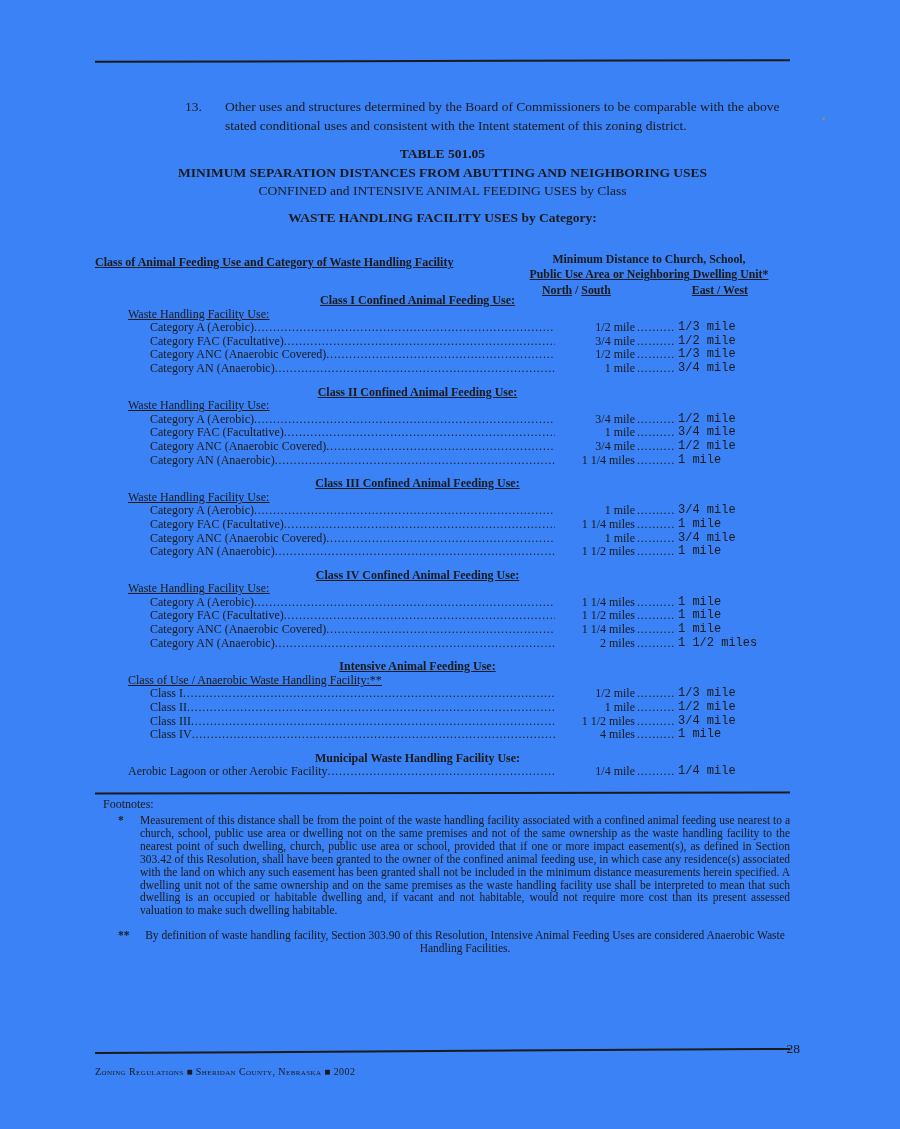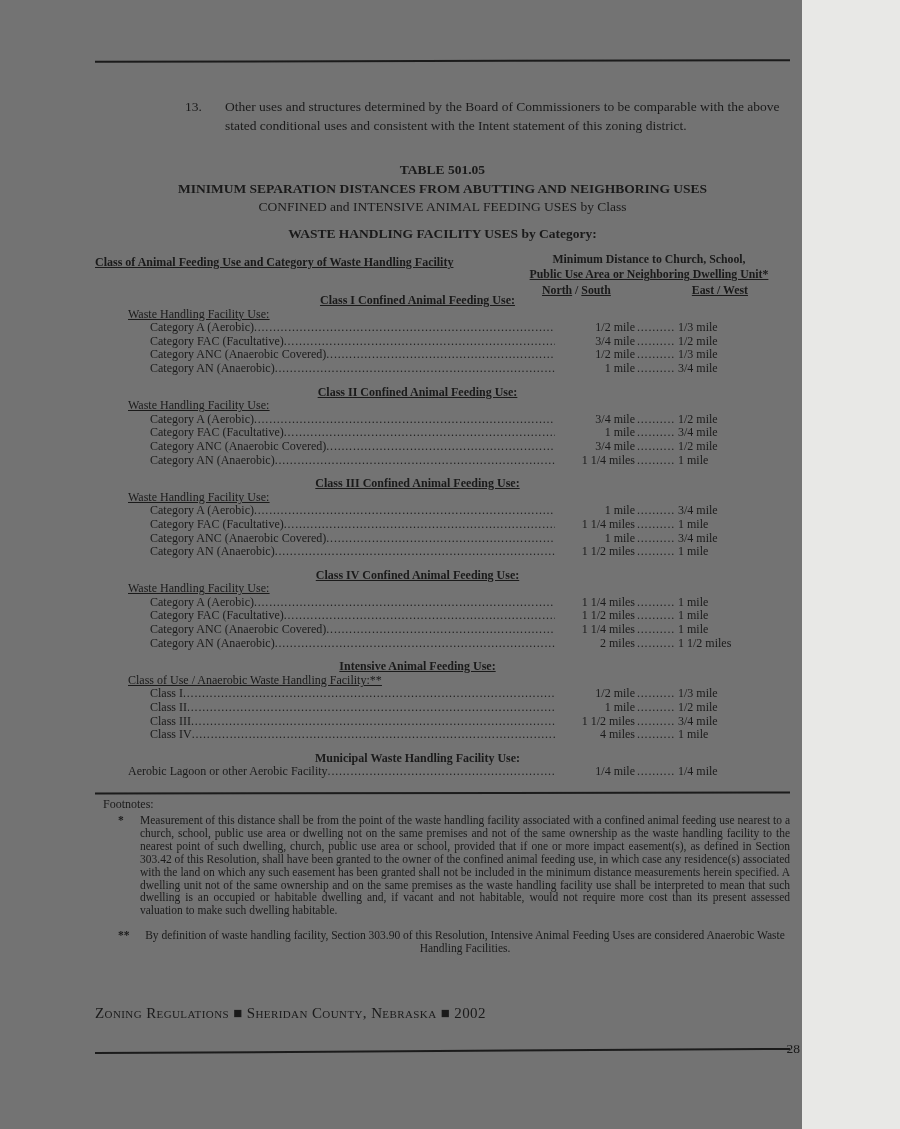--- a/index.html
+++ b/index.html
@@ -3,67 +3,67 @@
 <meta charset="utf-8">
 <style>
   html,body{margin:0;padding:0;}
   body{
     width:900px;height:1129px;
     background:#e8e8e6;
     font-family:"Liberation Serif", serif;
     color:#1a1a1a;
   }
   .page{
-    position:relative;width:802px;height:1129px;
-    background:#737373;overflow:hidden;
+    position:relative;width:900px;height:1129px;
+    background:#3b82f6;overflow:hidden;
   }
   .bold{font-weight:bold;}
   .u{text-decoration:underline;}
 
   .top-rule{position:absolute;left:95px;top:60px;width:695px;border-top:2.5px solid #1b1b1b;transform:rotate(-0.12deg);}
   .artifact-dot{position:absolute;left:822px;top:117px;width:3px;height:3px;background:#8a8a86;border-radius:50%;}
 
   .para13{position:absolute;left:185px;top:97px;width:605px;font-size:13.5px;line-height:1.42;display:flex;}
   .para13 .num{width:40px;flex:none;}
   .para13 .ptext{width:560px;}
 
-  .titles{position:absolute;left:95px;top:161px;width:695px;text-align:center;font-size:13.5px;line-height:18.5px;}
+  .titles{position:absolute;left:95px;top:145px;width:695px;text-align:center;font-size:13.5px;line-height:18.5px;}
   .titles .t4{margin-top:8px;font-weight:bold;}
 
   .col-headers{position:absolute;left:95px;top:252px;width:695px;display:flex;justify-content:space-between;align-items:flex-start;}
   .col-headers .lh{font-weight:bold;font-size:12px;max-width:420px;padding-top:3px;}
   .col-headers .rh{width:282px;text-align:center;font-weight:bold;font-size:11.8px;line-height:15.2px;}
   .col-headers .rh3{display:flex;justify-content:space-between;padding:1px 42px 0 34px;}
   .col-headers .sep{text-decoration:none;}
 
   .sections{position:absolute;left:95px;top:294px;width:645px;font-size:12px;line-height:13.6px;}
   .section{margin-bottom:10px;}
   .sec-h{font-weight:bold;text-decoration:underline;text-align:center;}
   .sec-h.no-u{text-decoration:none;}
   .sec-sub{padding-left:33px;text-decoration:underline;}
   .row{display:flex;padding-left:55px;align-items:flex-start;}
   .row.shallow{padding-left:33px;}
   .rlabel{white-space:nowrap;flex:none;}
   .lead{flex:1;overflow:hidden;white-space:nowrap;color:#1e1e1e;}
   .lead::after,.lead2::after{content:"....................................................................................................................";letter-spacing:0.8px;}
   .lead2{width:38px;flex:none;overflow:hidden;white-space:nowrap;color:#1e1e1e;}
   .val-ns{width:80px;flex:none;text-align:right;white-space:nowrap;padding-right:2px;}
-  .val-ew{width:62px;flex:none;text-align:left;white-space:nowrap;padding-left:3px;}
+  .val-ew{width:62px;flex:none;text-align:left;white-space:nowrap;padding-left:3px;font-family:Liberation Mono, monospace;}
 
   .fn-rule{position:absolute;left:95px;top:792px;width:695px;border-top:2px solid #1b1b1b;transform:rotate(-0.1deg);}
   .fn-label{position:absolute;left:103px;top:797px;font-size:12px;}
   .footnotes{position:absolute;left:118px;top:814px;width:674px;font-size:11.5px;line-height:12.9px;}
   .fn{display:flex;}
   .fn + .fn{margin-top:12px;}
   .fn-marker{width:22px;flex:none;font-weight:bold;}
   .fn-text{width:650px;text-align:justify;}
   .fn2 .fn-text{text-align:center;}
 
   .footer-rule{position:absolute;left:95px;top:1050px;width:695px;border-top:2.5px solid #1b1b1b;transform:rotate(-0.35deg);}
-  .footer-text{position:absolute;left:95px;top:1005px;font-size:15px;font-variant:small-caps;letter-spacing:0.4px;}
+  .footer-text{position:absolute;left:95px;top:1066px;font-size:10px;font-variant:small-caps;letter-spacing:0.4px;}
   .page-num{position:absolute;left:768px;top:1041px;width:32px;font-size:13.5px;text-align:right;}
 </style>
 </head>
 <body>
 
 <div class="page">
 
   <div class="top-rule"></div>
   <div class="artifact-dot"></div>
 

